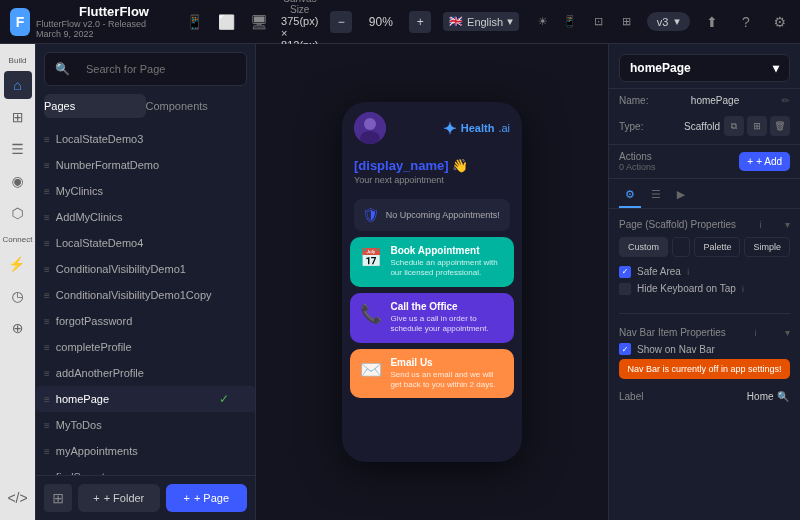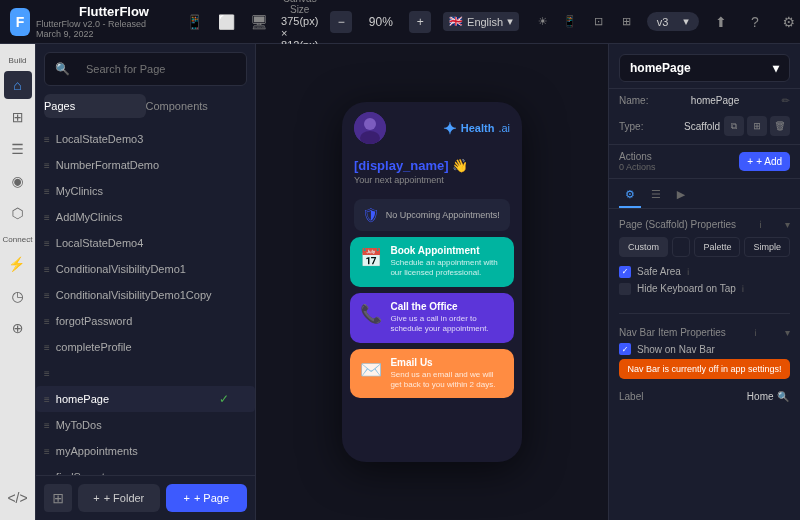--- a/index.html
+++ b/index.html
@@ -16,21 +16,21 @@
     .topbar-nav-icons { display: flex; gap: 4px; }
     .topbar-nav-icon { width: 28px; height: 28px; border-radius: 4px; display: flex; align-items: center; justify-content: center; color: #888; cursor: pointer; font-size: 14px; }
     .topbar-center { flex: 1; display: flex; align-items: center; justify-content: center; gap: 12px; }
     .canvas-size-label { font-size: 10px; color: #888; text-align: center; }
     .canvas-size-value { font-size: 11px; color: #ccc; }
     .canvas-ctrl-btn { background: #2a2d3e; border: none; color: #ccc; border-radius: 4px; width: 22px; height: 22px; cursor: pointer; font-size: 12px; display: flex; align-items: center; justify-content: center; }
     .canvas-zoom { font-size: 12px; color: #ccc; width: 45px; text-align: center; }
     .lang-select { background: #2a2d3e; border: none; color: #ccc; border-radius: 4px; padding: 3px 6px; font-size: 11px; cursor: pointer; display: flex; align-items: center; gap: 4px; }
     .view-icons { display: flex; gap: 4px; }
     .view-icon { width: 24px; height: 24px; border-radius: 4px; display: flex; align-items: center; justify-content: center; color: #888; cursor: pointer; font-size: 11px; }
-    .version-badge { background: #2a2d3e; border-radius: 12px; padding: 3px 10px; font-size: 11px; color: #ccc; display: flex; align-items: center; gap: 15px; }
+    .version-badge { background: #2a2d3e; border-radius: 12px; padding: 3px 10px; font-size: 11px; color: #ccc; display: flex; align-items: center; gap: 6px; }
     .topbar-right { display: flex; align-items: center; gap: 6px; }
     .topbar-icon-btn { width: 28px; height: 28px; border-radius: 4px; display: flex; align-items: center; justify-content: center; color: #888; cursor: pointer; font-size: 14px; }
 
     
     .main { display: flex; flex: 1; overflow: hidden; }
 
     
     .sidebar-icons { width: 36px; background: #e5e5e5; display: flex; flex-direction: column; align-items: center; padding: 8px 0; gap: 4px; border-right: 1px solid #2a2d3e; flex-shrink: 0; }
     .sidebar-section-label { font-size: 8px; color: #555; margin: 4px 0 2px; }
     .sidebar-icon-item { width: 28px; height: 28px; border-radius: 4px; display: flex; align-items: center; justify-content: center; color: #666; cursor: pointer; font-size: 14px; }
@@ -246,20 +246,21 @@
         <span class="page-name">forgotPassword</span>
         <span class="page-menu">⋯</span>
       </div>
       <div class="page-item">
         <span class="page-icon">≡</span>
         <span class="page-name">completeProfile</span>
         <span class="page-menu">⋯</span>
       </div>
       <div class="page-item">
         <span class="page-icon">≡</span>
+        <span class="page-name">addAnotherProfile</span>
         <span class="page-menu">⋯</span>
       </div>
       <div class="page-item selected">
         <span class="page-icon">≡</span>
         <span class="page-name">homePage</span>
         <span class="check-icon">✓</span>
         <span class="page-menu">⋯</span>
       </div>
       <div class="page-item">
         <span class="page-icon">≡</span>

